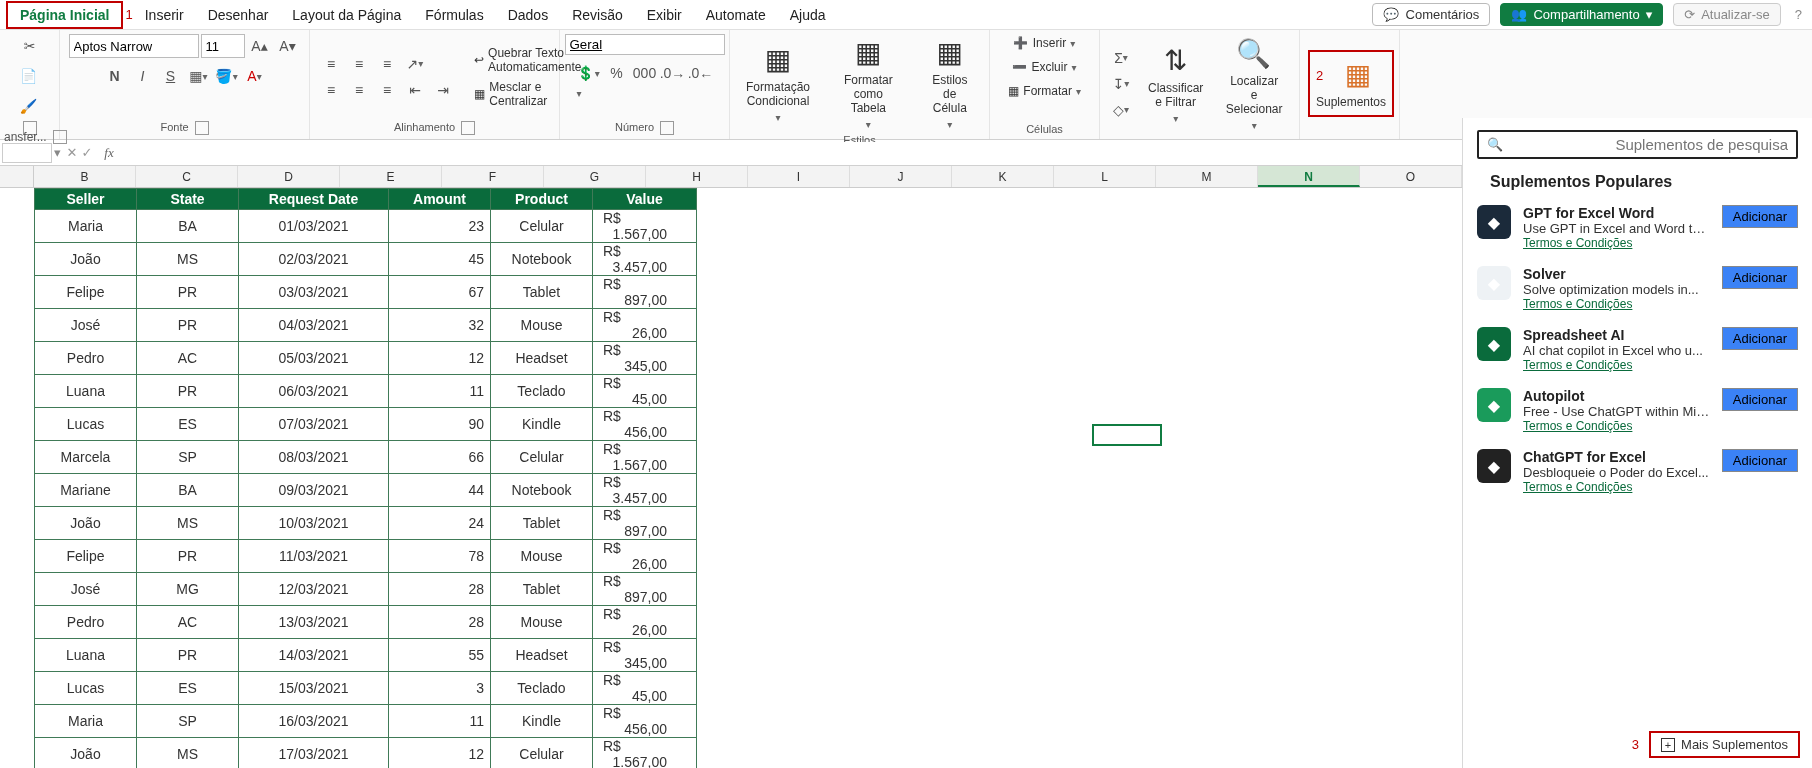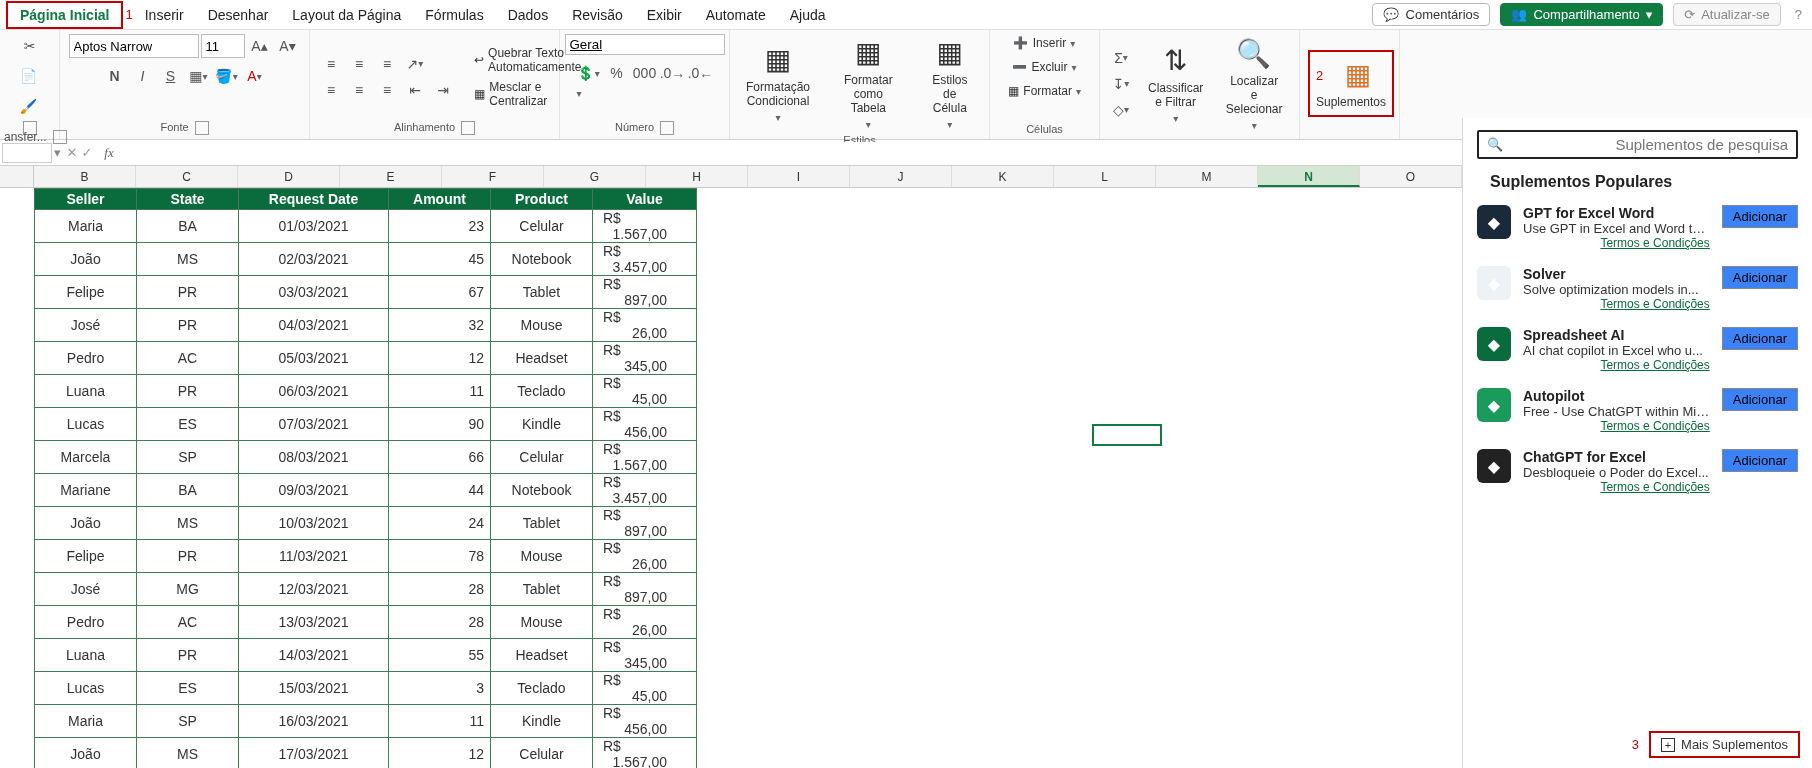--- a/index.html
+++ b/index.html
@@ -69,21 +69,21 @@
   .side-panel{position:absolute;top:118px;right:0;width:350px;bottom:0;background:#fff;border-left:1px solid #d8d8d8;padding:12px 14px 50px;display:flex;flex-direction:column;gap:14px;}
   .search-box{display:flex;align-items:center;border:2px solid #222;border-radius:2px;padding:4px 8px;gap:8px;}
   .search-box input{flex:1;border:none;outline:none;font-size:15px;color:#888;text-align:right;}
   .panel-title{font-size:16px;font-weight:600;color:#222;margin-left:13px;}
   .addins{flex:1;overflow:hidden;display:flex;flex-direction:column;gap:16px;}
   .addin{display:flex;gap:12px;align-items:flex-start;}
   .addin .logo{width:34px;height:34px;border-radius:6px;background:#333;display:flex;align-items:center;justify-content:center;color:#fff;font-size:16px;}
   .addin .info{flex:1;min-width:0;}
   .addin .title{font-weight:600;font-size:14px;color:#222;}
   .addin .desc{font-size:13px;color:#333;white-space:nowrap;overflow:hidden;text-overflow:ellipsis;}
-  .addin .terms{font-size:12px;color:#0a6b3c;text-decoration:underline;text-align:right;}
+  .addin .terms{font-size:12px;color:#0a6b3c;text-decoration:underline;}
   .add-btn{border:1px solid #888;background:#3b82f6;font-size:13px;padding:3px 10px;cursor:pointer;}
   .more-box{position:absolute;bottom:10px;right:12px;display:flex;align-items:center;gap:10px;}
   .more-btn{border:2px solid #c00000;padding:4px 10px;font-size:13px;display:flex;align-items:center;gap:6px;cursor:pointer;background:#fff;}
   .plus-sq{border:1px solid #333;width:14px;height:14px;display:inline-flex;align-items:center;justify-content:center;font-size:11px;}
   .callout3{color:#c00000;font-size:13px;}
 
   .transfer-label{position:absolute;top:128px;left:0;font-size:12px;color:#555;padding:2px 4px;display:flex;align-items:center;gap:6px;}
 </style>
 </head>
 <body>

